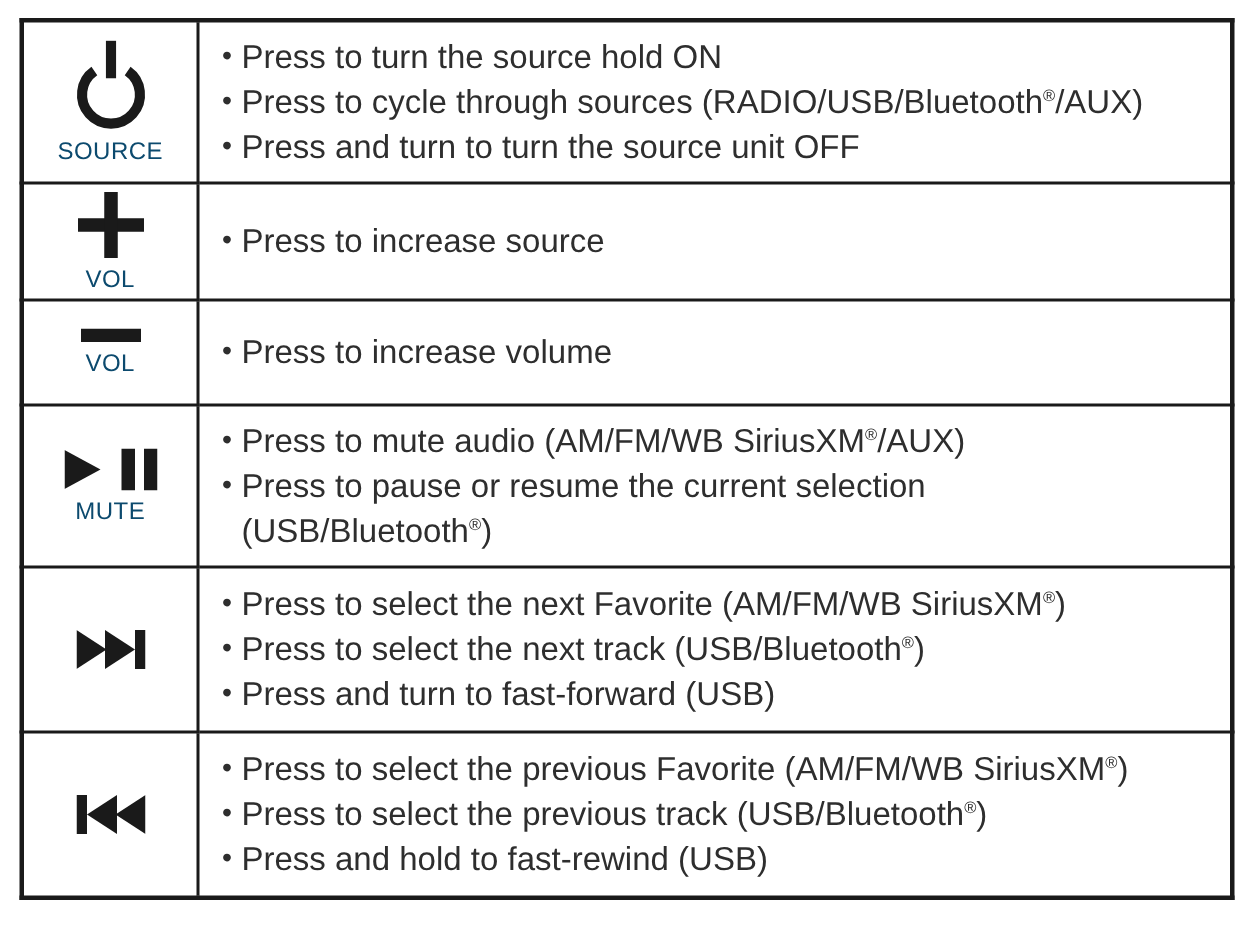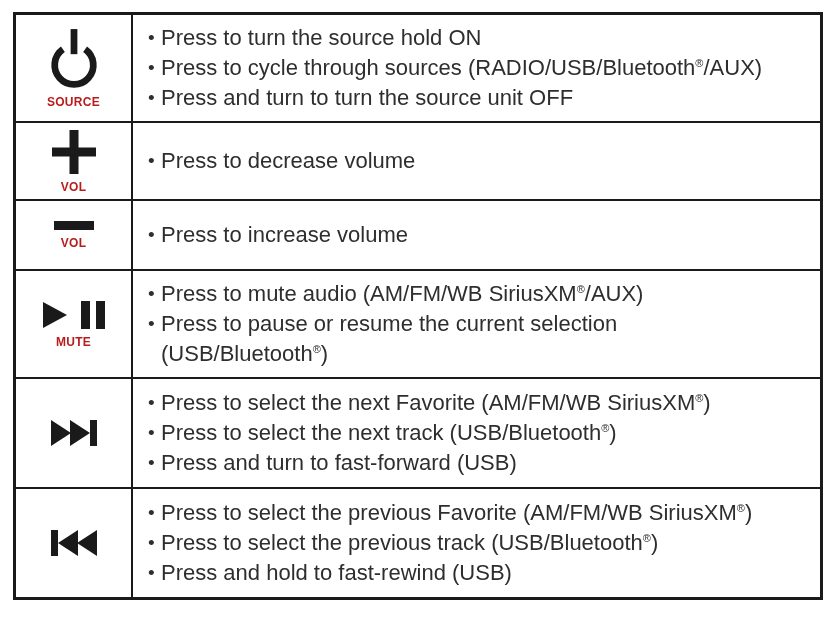--- a/index.html
+++ b/index.html
@@ -43,24 +43,24 @@
     display: flex;
     flex-direction: column;
     align-items: center;
     justify-content: center;
   }
   .icon svg { display: block; }
   .icon svg * { fill: #1a1a1a; }
   .icon svg .stroked { fill: none; stroke: #1a1a1a; }
   .icon-label {
     margin-top: 7px;
-    font-size: 12px;
-    font-weight: bold;
+    font-size: 16px;
+    font-weight: normal;
     letter-spacing: 0.3px;
-    color: #b91c1c;
+    color: #0c4a6e;
     line-height: 1;
   }
   td.desc-cell {
     vertical-align: middle;
     padding: 8px 6px 8px 14px;
   }
   ul.bullets {
     list-style: none;
     margin: 0;
     padding: 0;
@@ -122,21 +122,21 @@
               <svg width="44" height="44" viewBox="0 0 44 44">
                 <rect x="0" y="17.5" width="44" height="9"></rect>
                 <rect x="17.5" y="0" width="9" height="44"></rect>
               </svg>
             </span>
             <div class="icon-label">VOL</div>
           </div>
         </td>
         <td class="desc-cell">
           <ul class="bullets">
-              <li><span class="bullet">•</span><span class="btxt">Press to decrease volume</span></li>
+              <li><span class="bullet">•</span><span class="btxt">Press to increase source</span></li>
             </ul>
         </td>
       </tr>
 
       <tr class="r3">
         <td class="icon-cell">
           <div class="icon-stack">
             <span class="icon">
               <svg width="40" height="9" viewBox="0 0 40 9">
                 <rect x="0" y="0" width="40" height="9"></rect>

